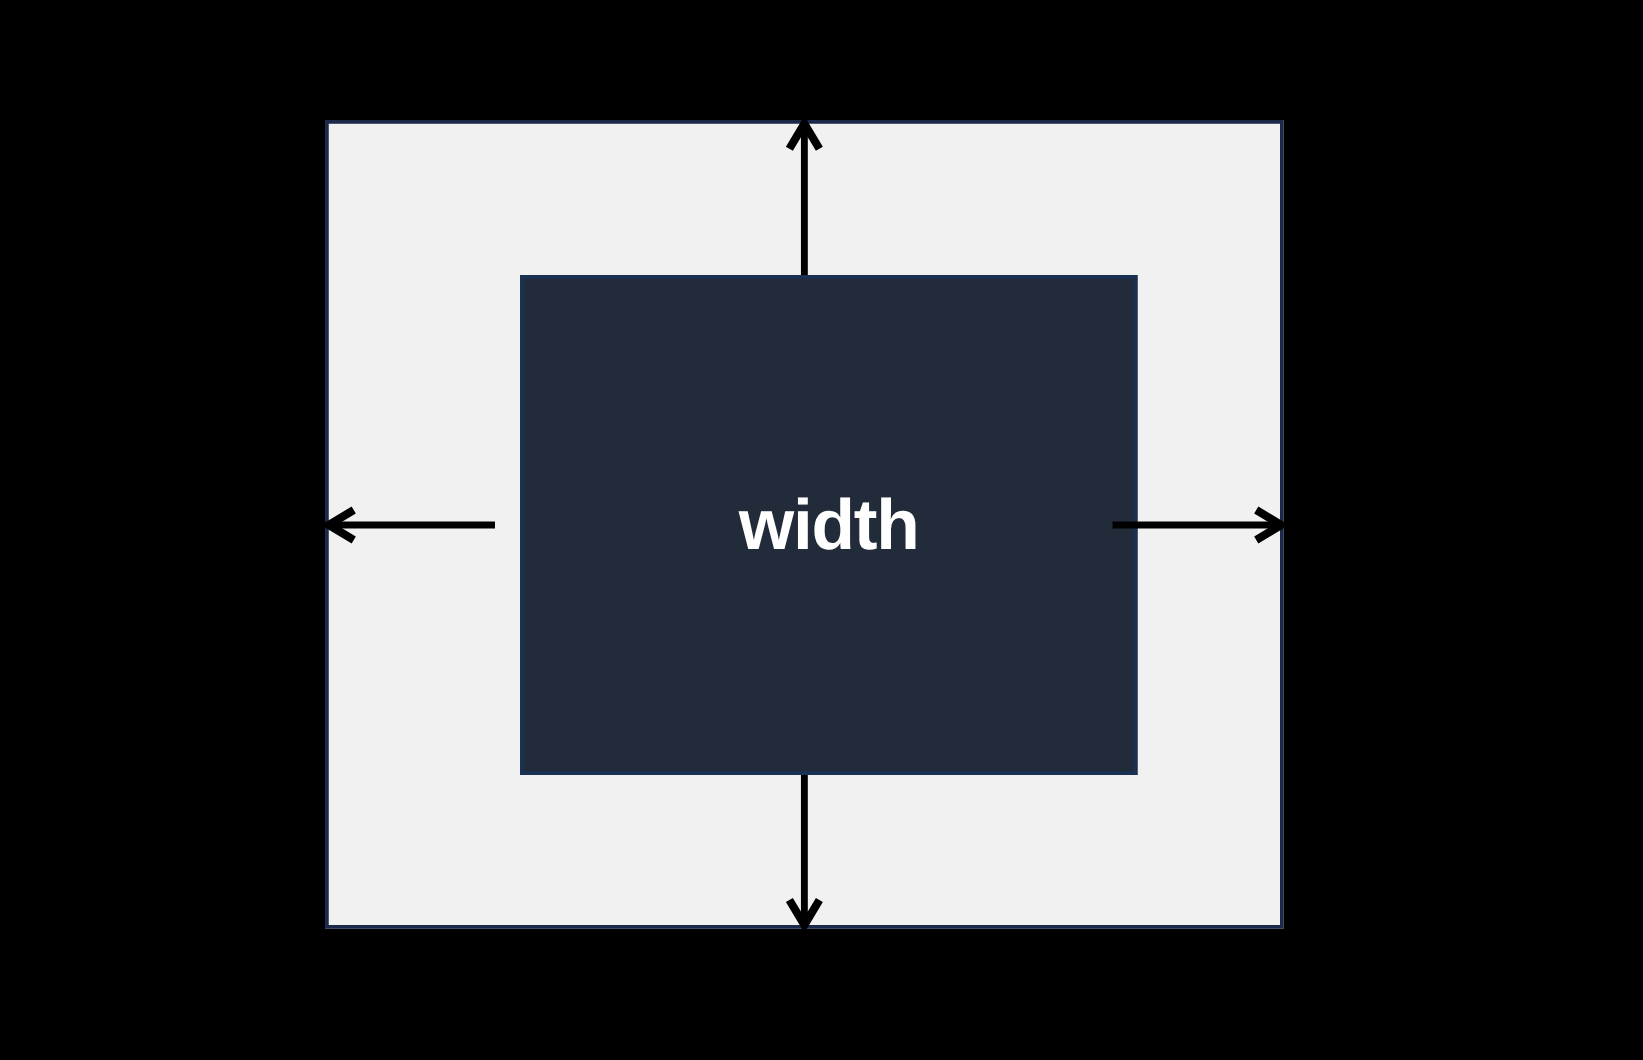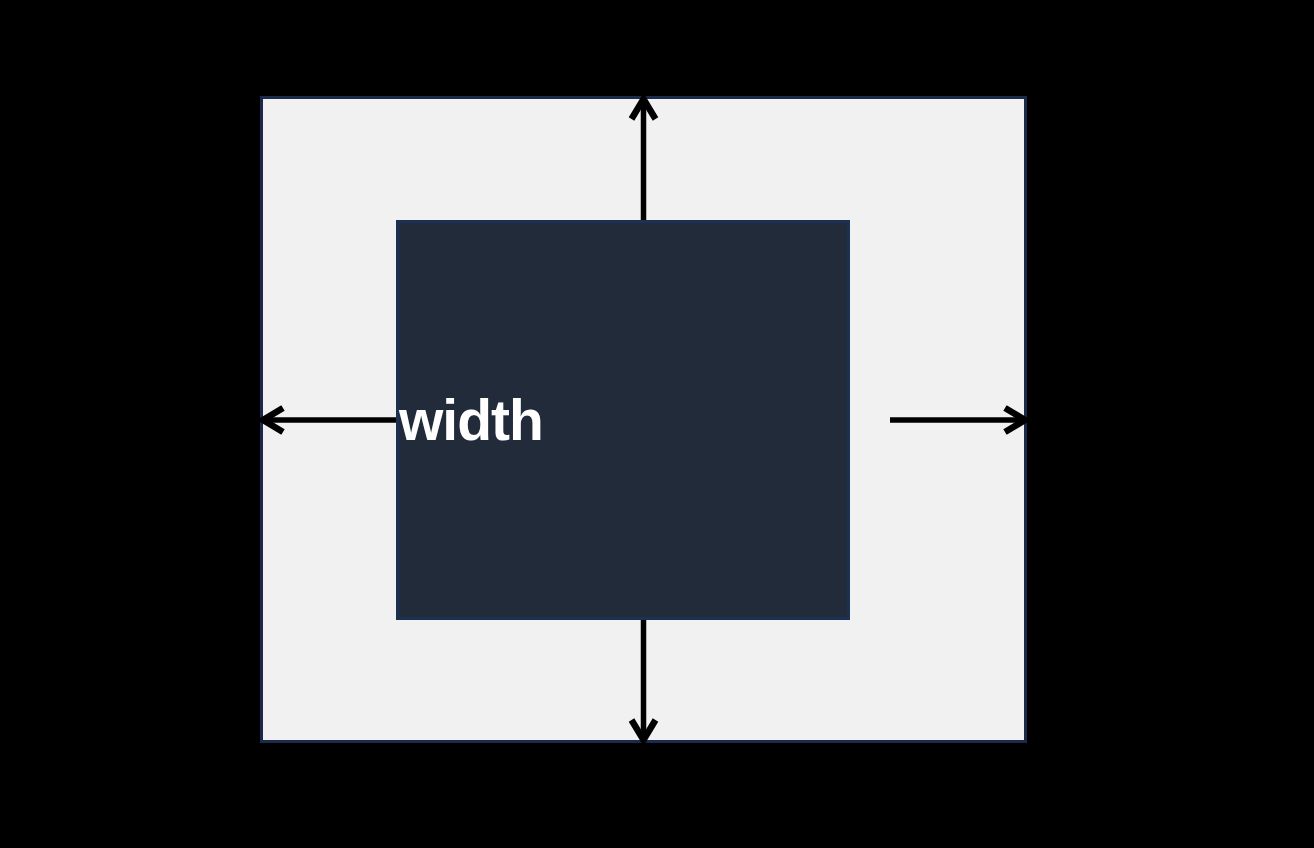--- a/index.html
+++ b/index.html
@@ -29,29 +29,29 @@
     position: absolute;
     left: 260px;
     top: 96px;
     width: 767px;
     height: 647px;
     background: var(--outer-box-fill);
     border: 3px solid var(--outer-box-border);
   }
   .inner-box {
     position: absolute;
-    left: 396px;
+    left: 416px;
     top: 220px;
-    width: 454px;
+    width: 494px;
     height: 400px;
     background: var(--inner-box-fill);
     border: 3px solid var(--inner-box-border);
     display: flex;
     align-items: center;
-    justify-content: flex-start;
+    justify-content: center;
   }
   .inner-box .label {
     color: var(--label-text);
     font-size: 57px;
     font-weight: bold;
     letter-spacing: -1px;
     line-height: 1;
     user-select: none;
   }
   svg.arrows {

